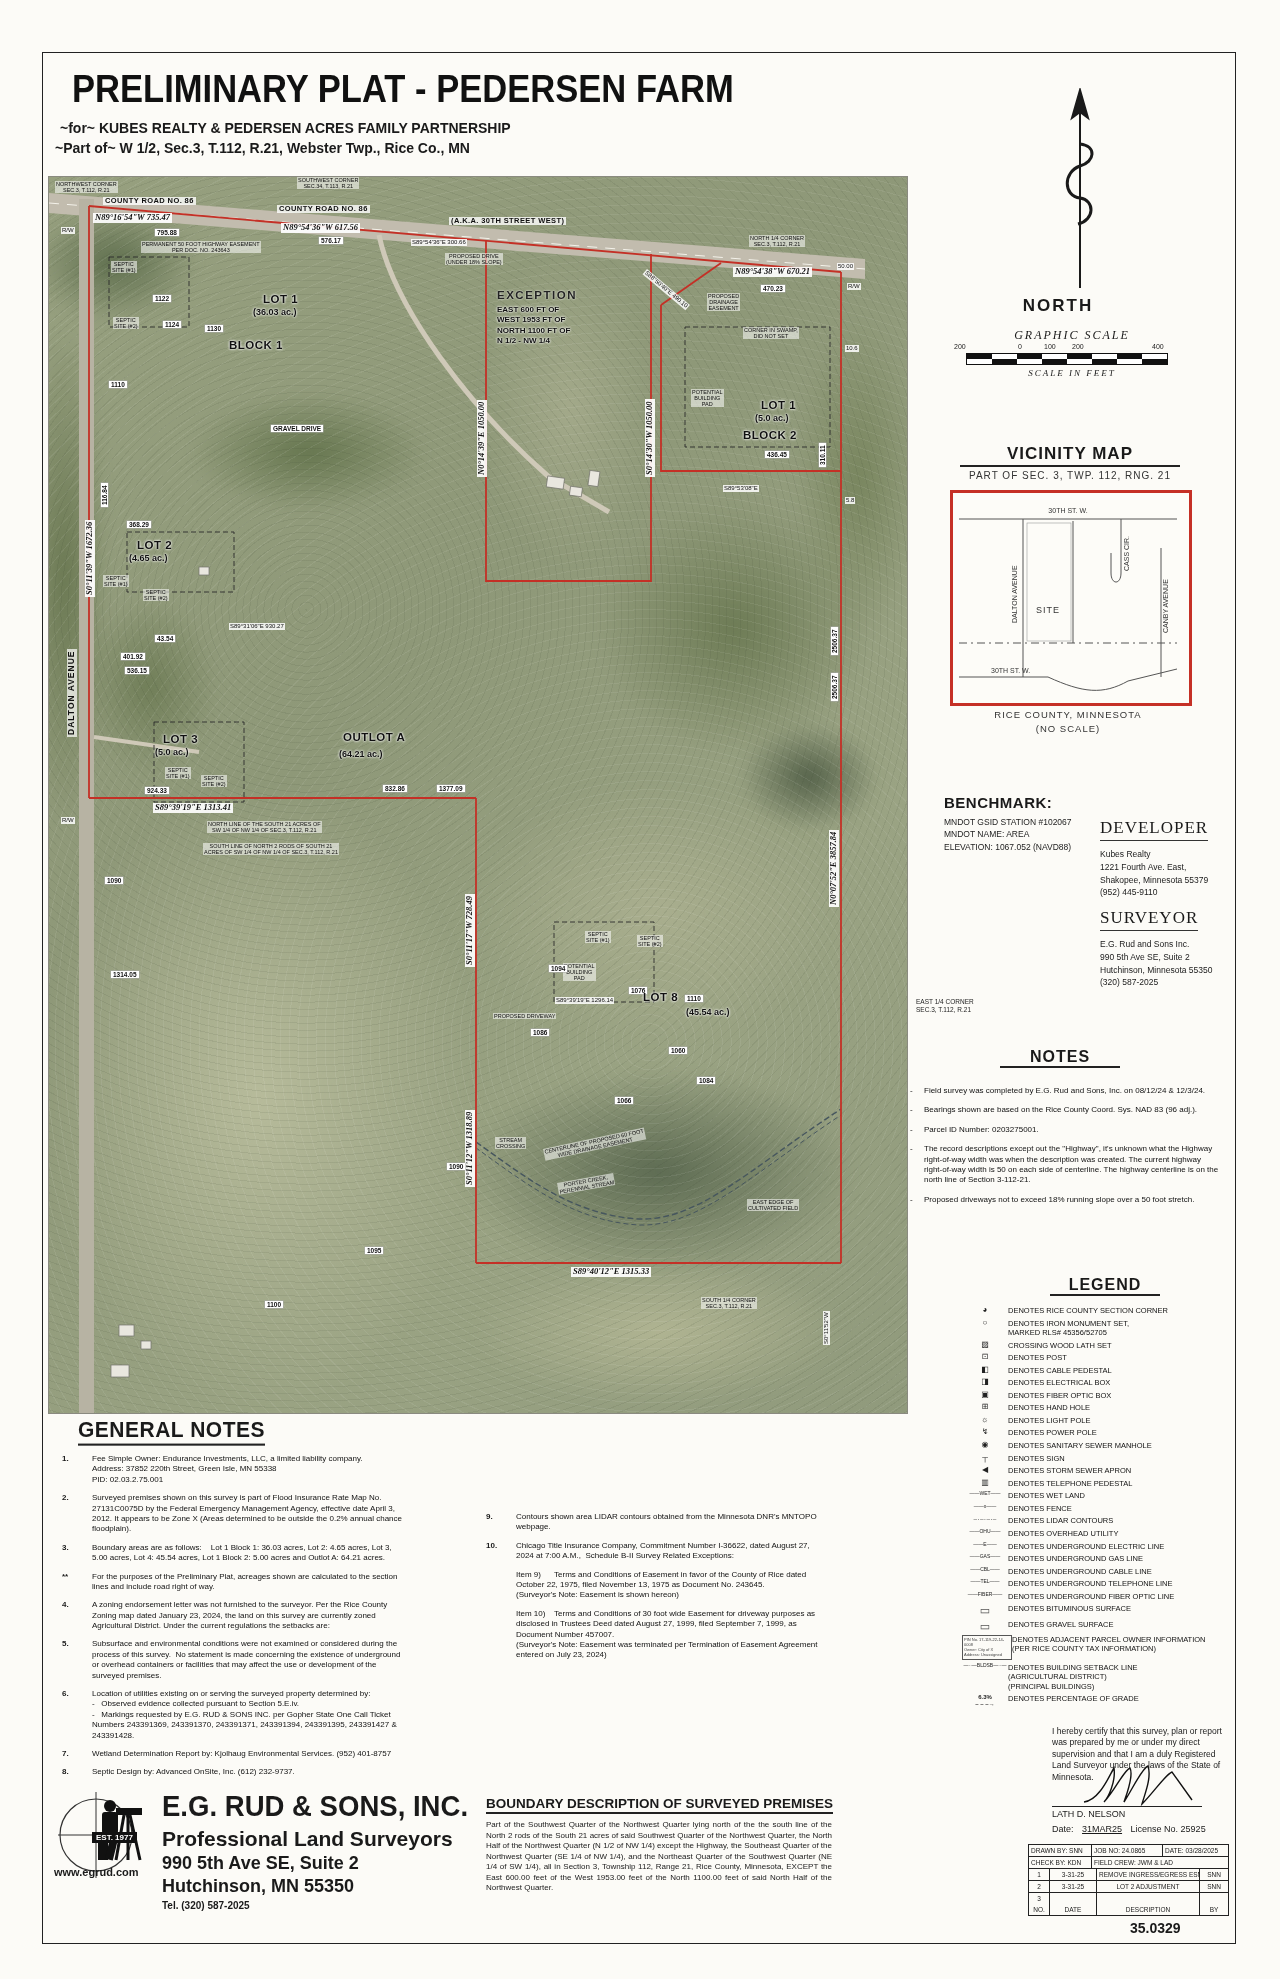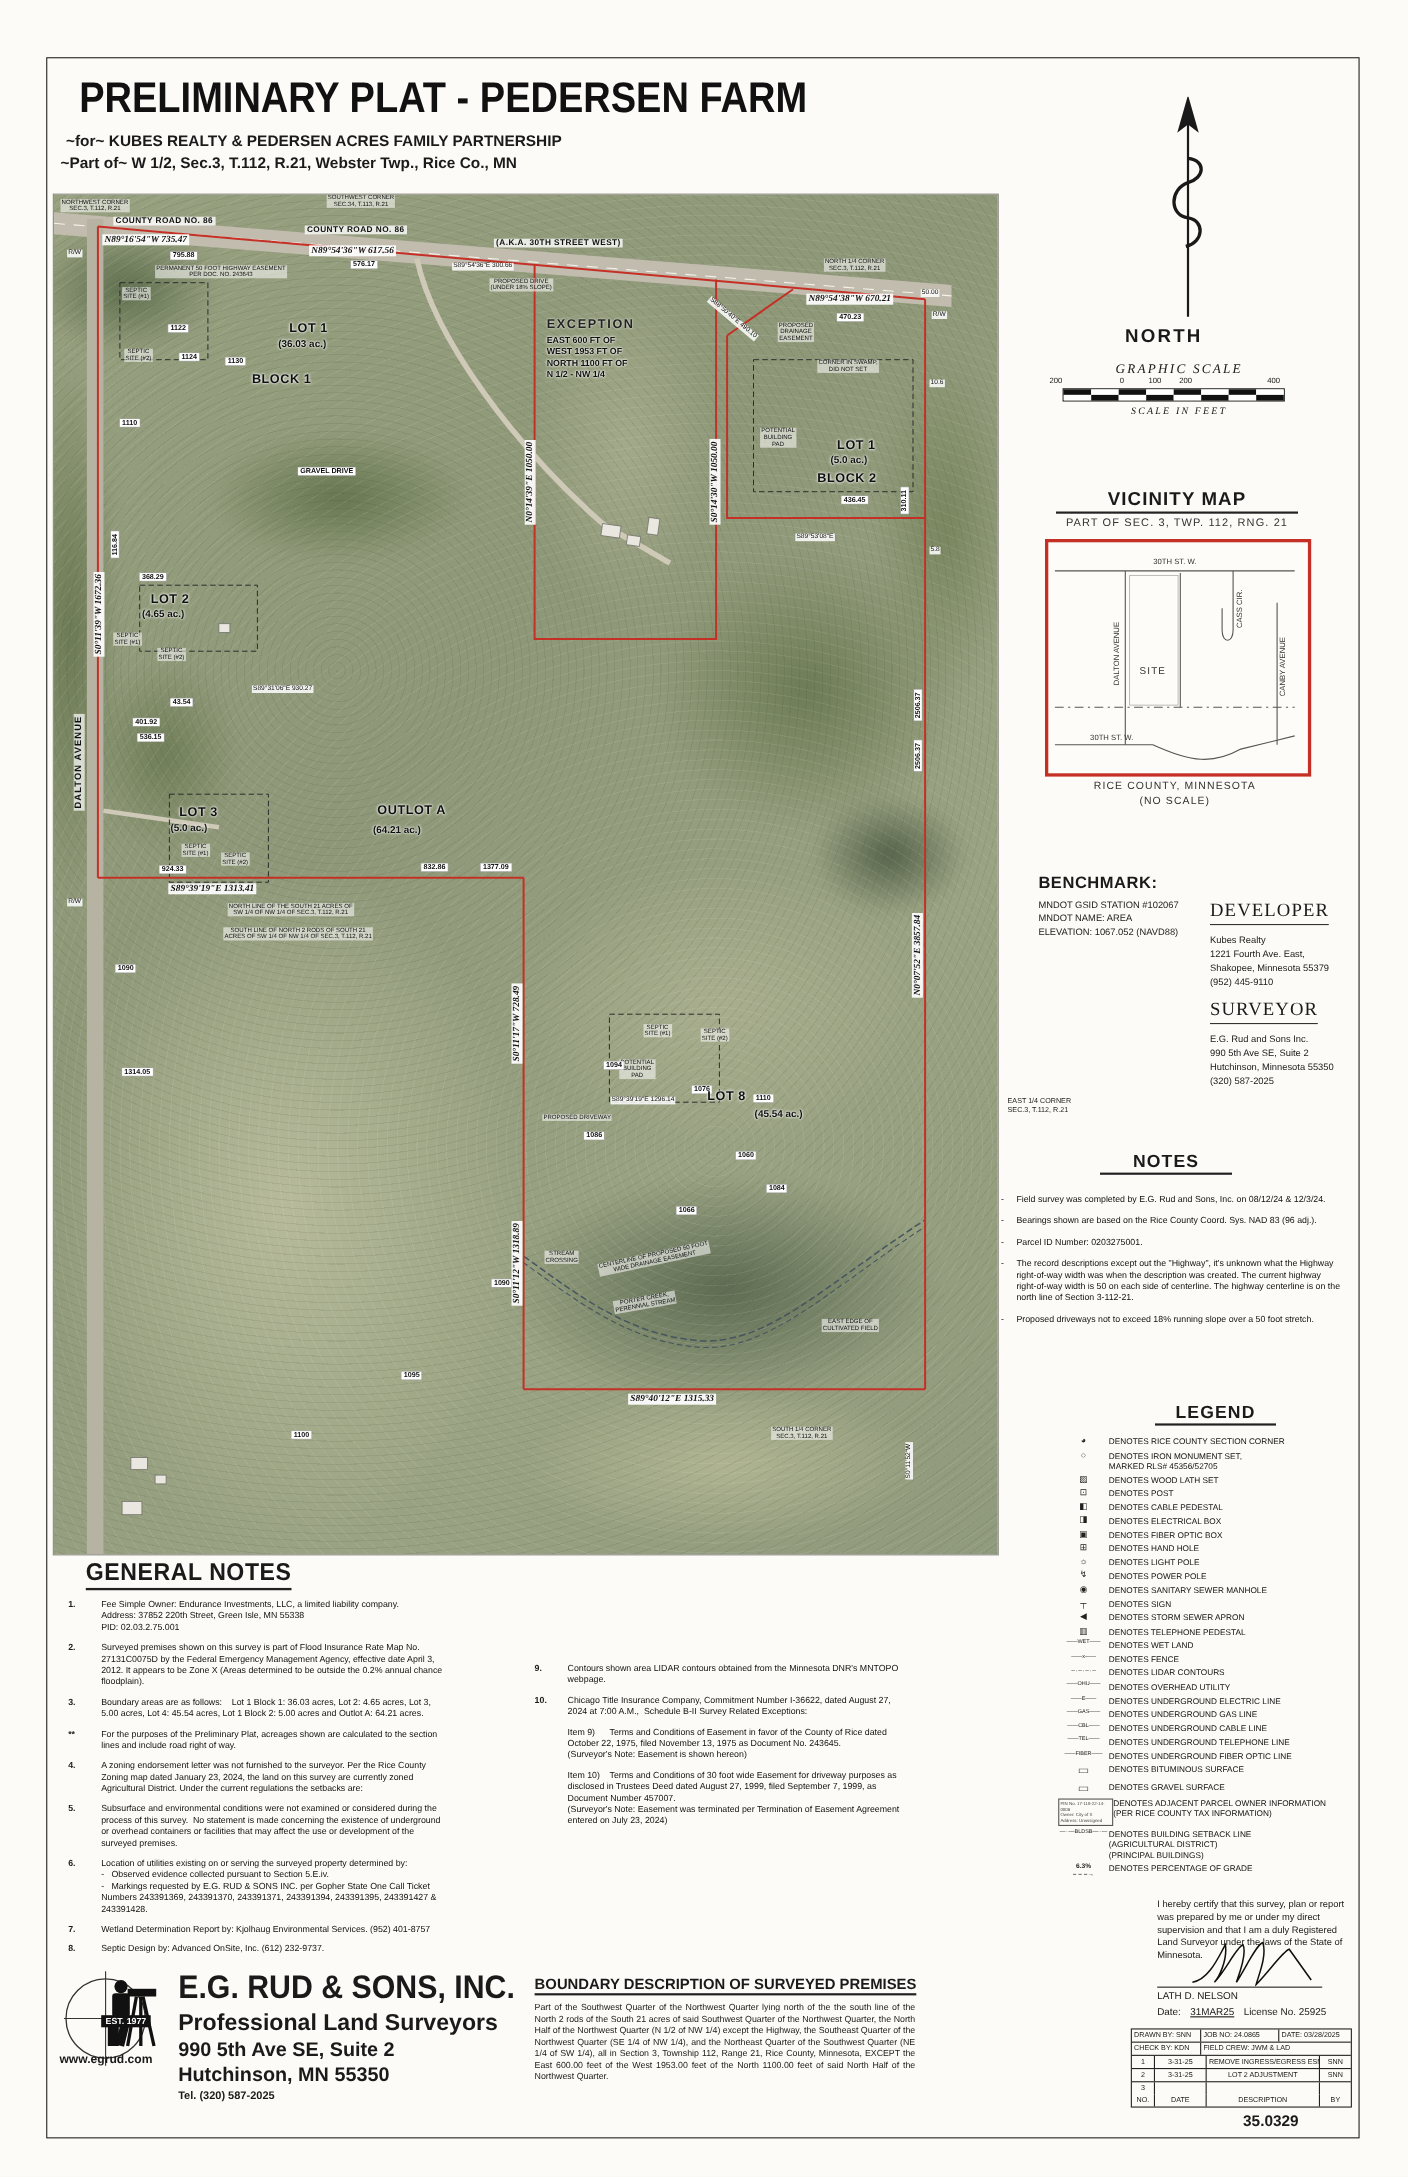--- a/index.html
+++ b/index.html
@@ -427,21 +427,21 @@
       </div>
 
       <div class="lg-row k-pt">
         <span class="lg-sym">○</span>
         <span class="lg-lab">DENOTES IRON MONUMENT SET,
 MARKED RLS# 45356/52705</span>
       </div>
 
       <div class="lg-row k-pt">
         <span class="lg-sym">▨</span>
-        <span class="lg-lab">DENOTES WOOD LATH SET</span>
+        <span class="lg-lab">CROSSING WOOD LATH SET</span>
       </div>
 
       <div class="lg-row k-pt">
         <span class="lg-sym">⊡</span>
         <span class="lg-lab">DENOTES POST</span>
       </div>
 
       <div class="lg-row k-pt">
         <span class="lg-sym">◧</span>
         <span class="lg-lab">DENOTES CABLE PEDESTAL</span>

